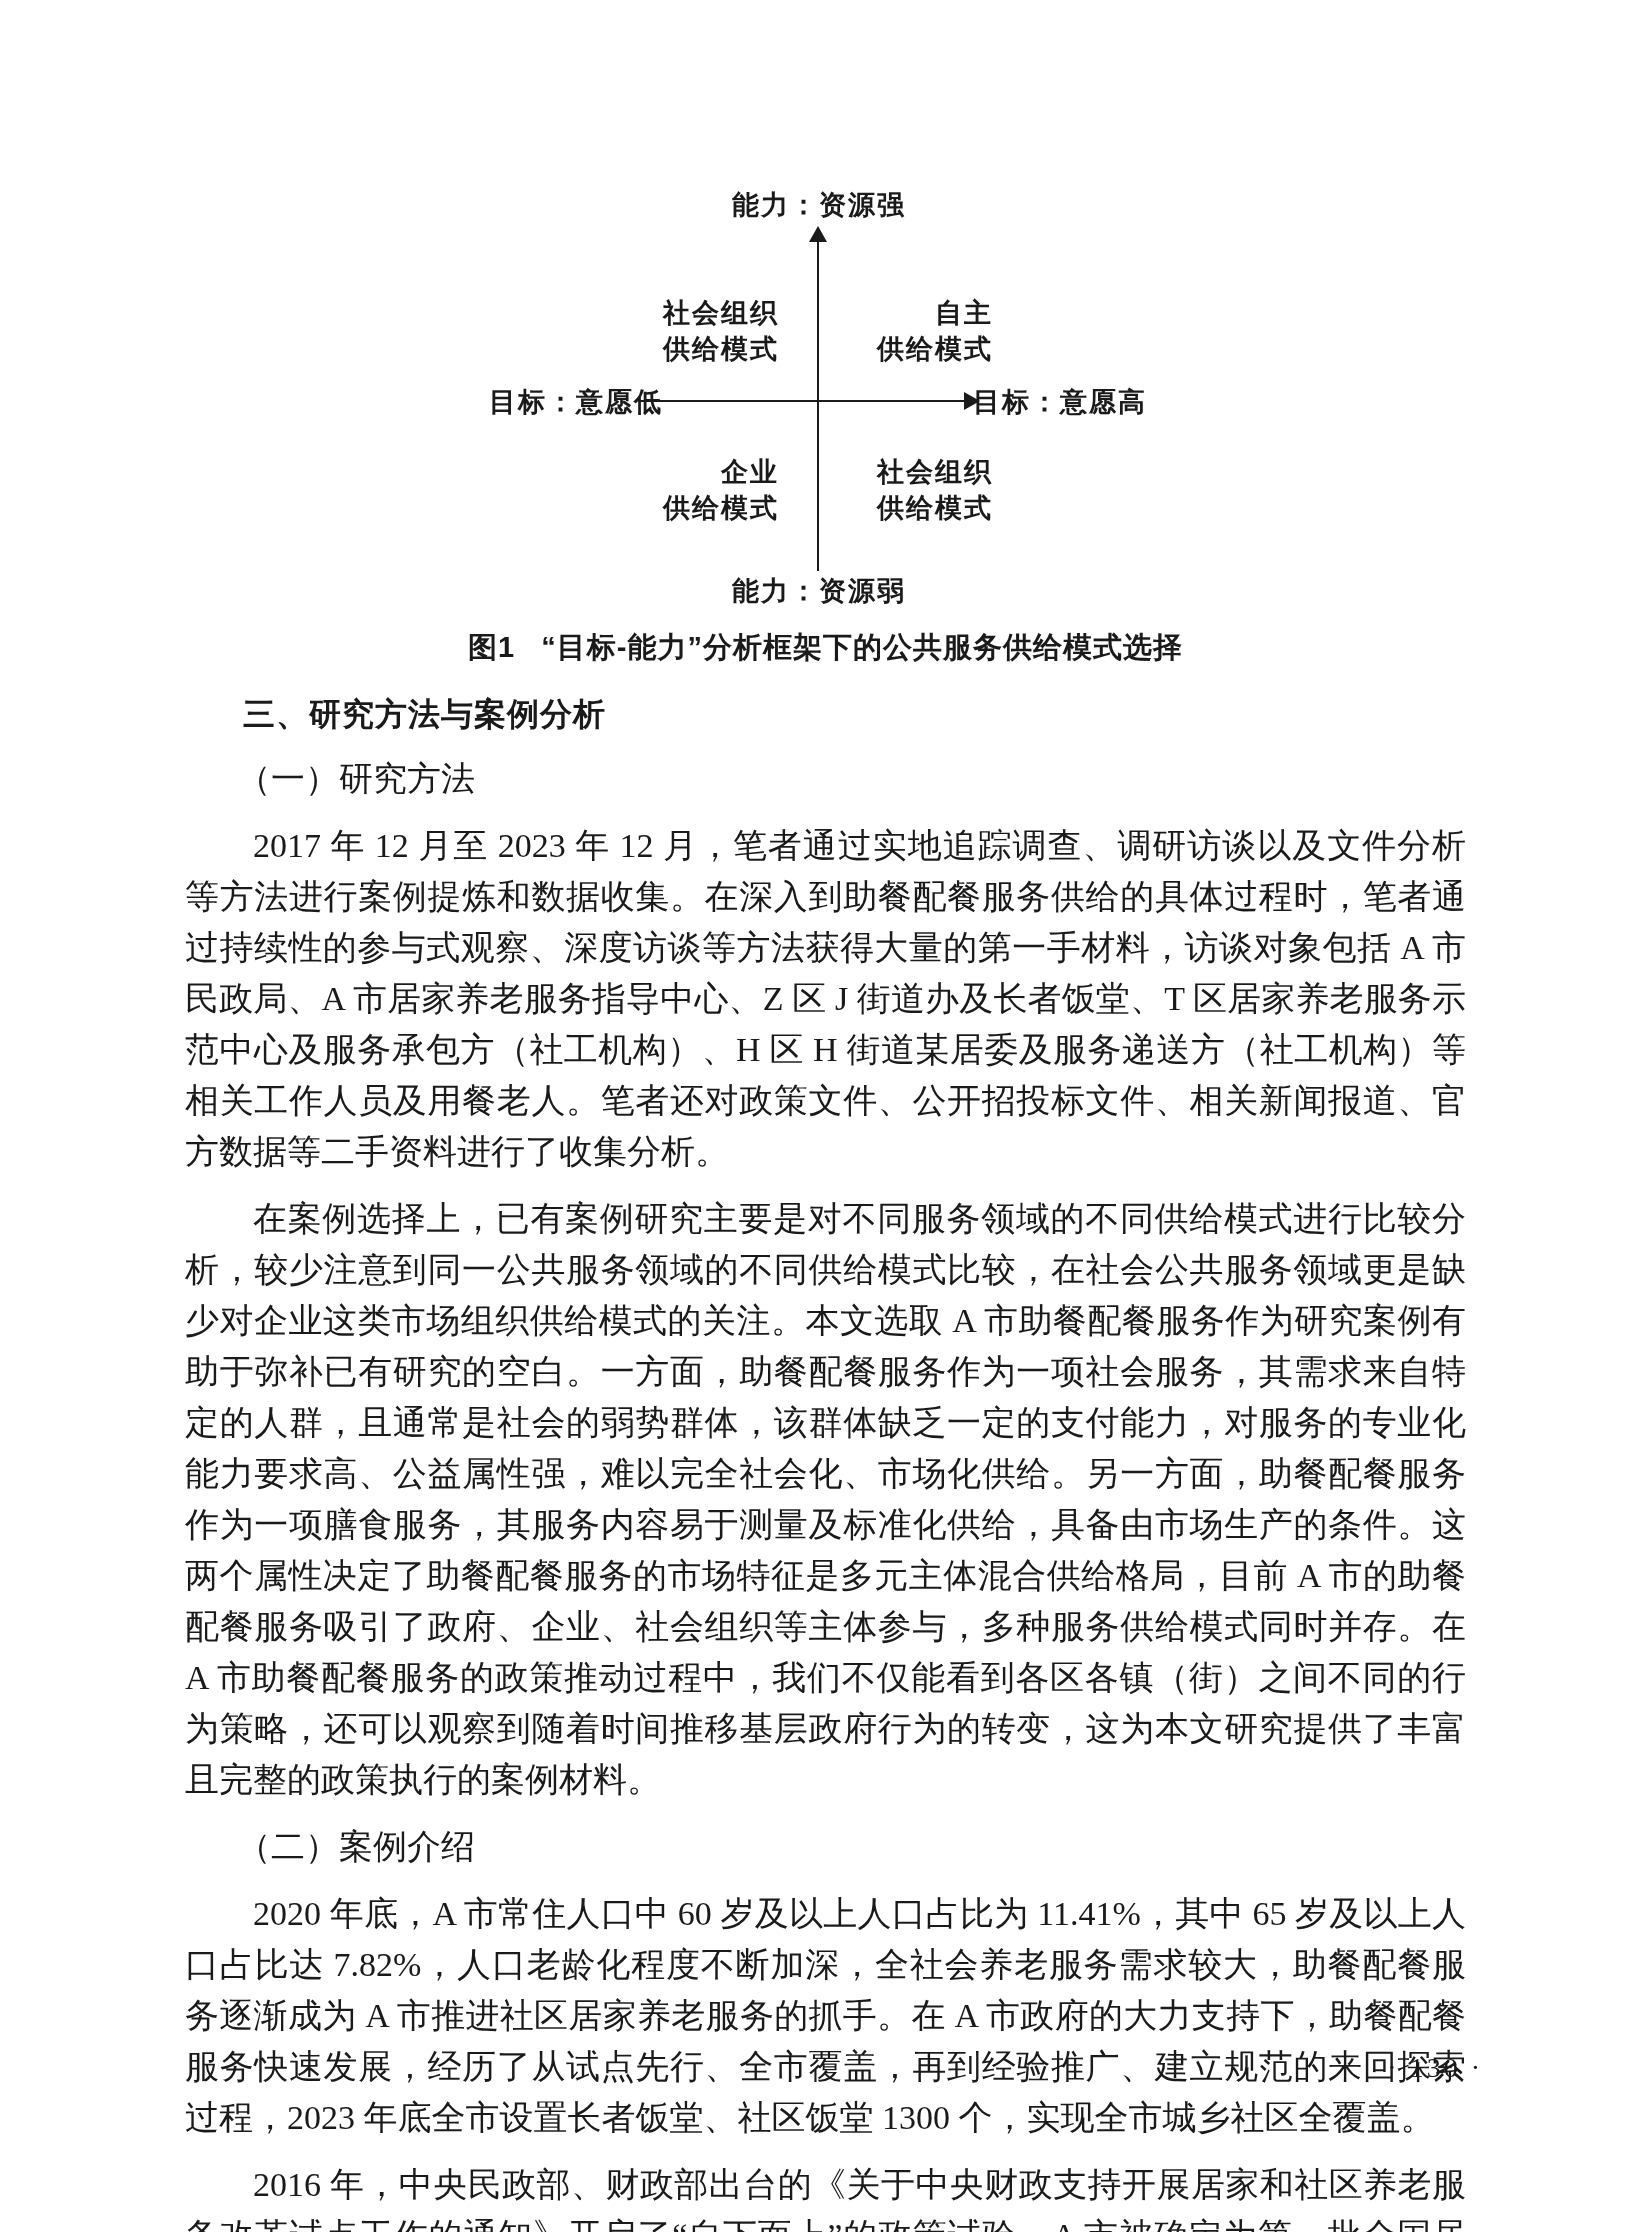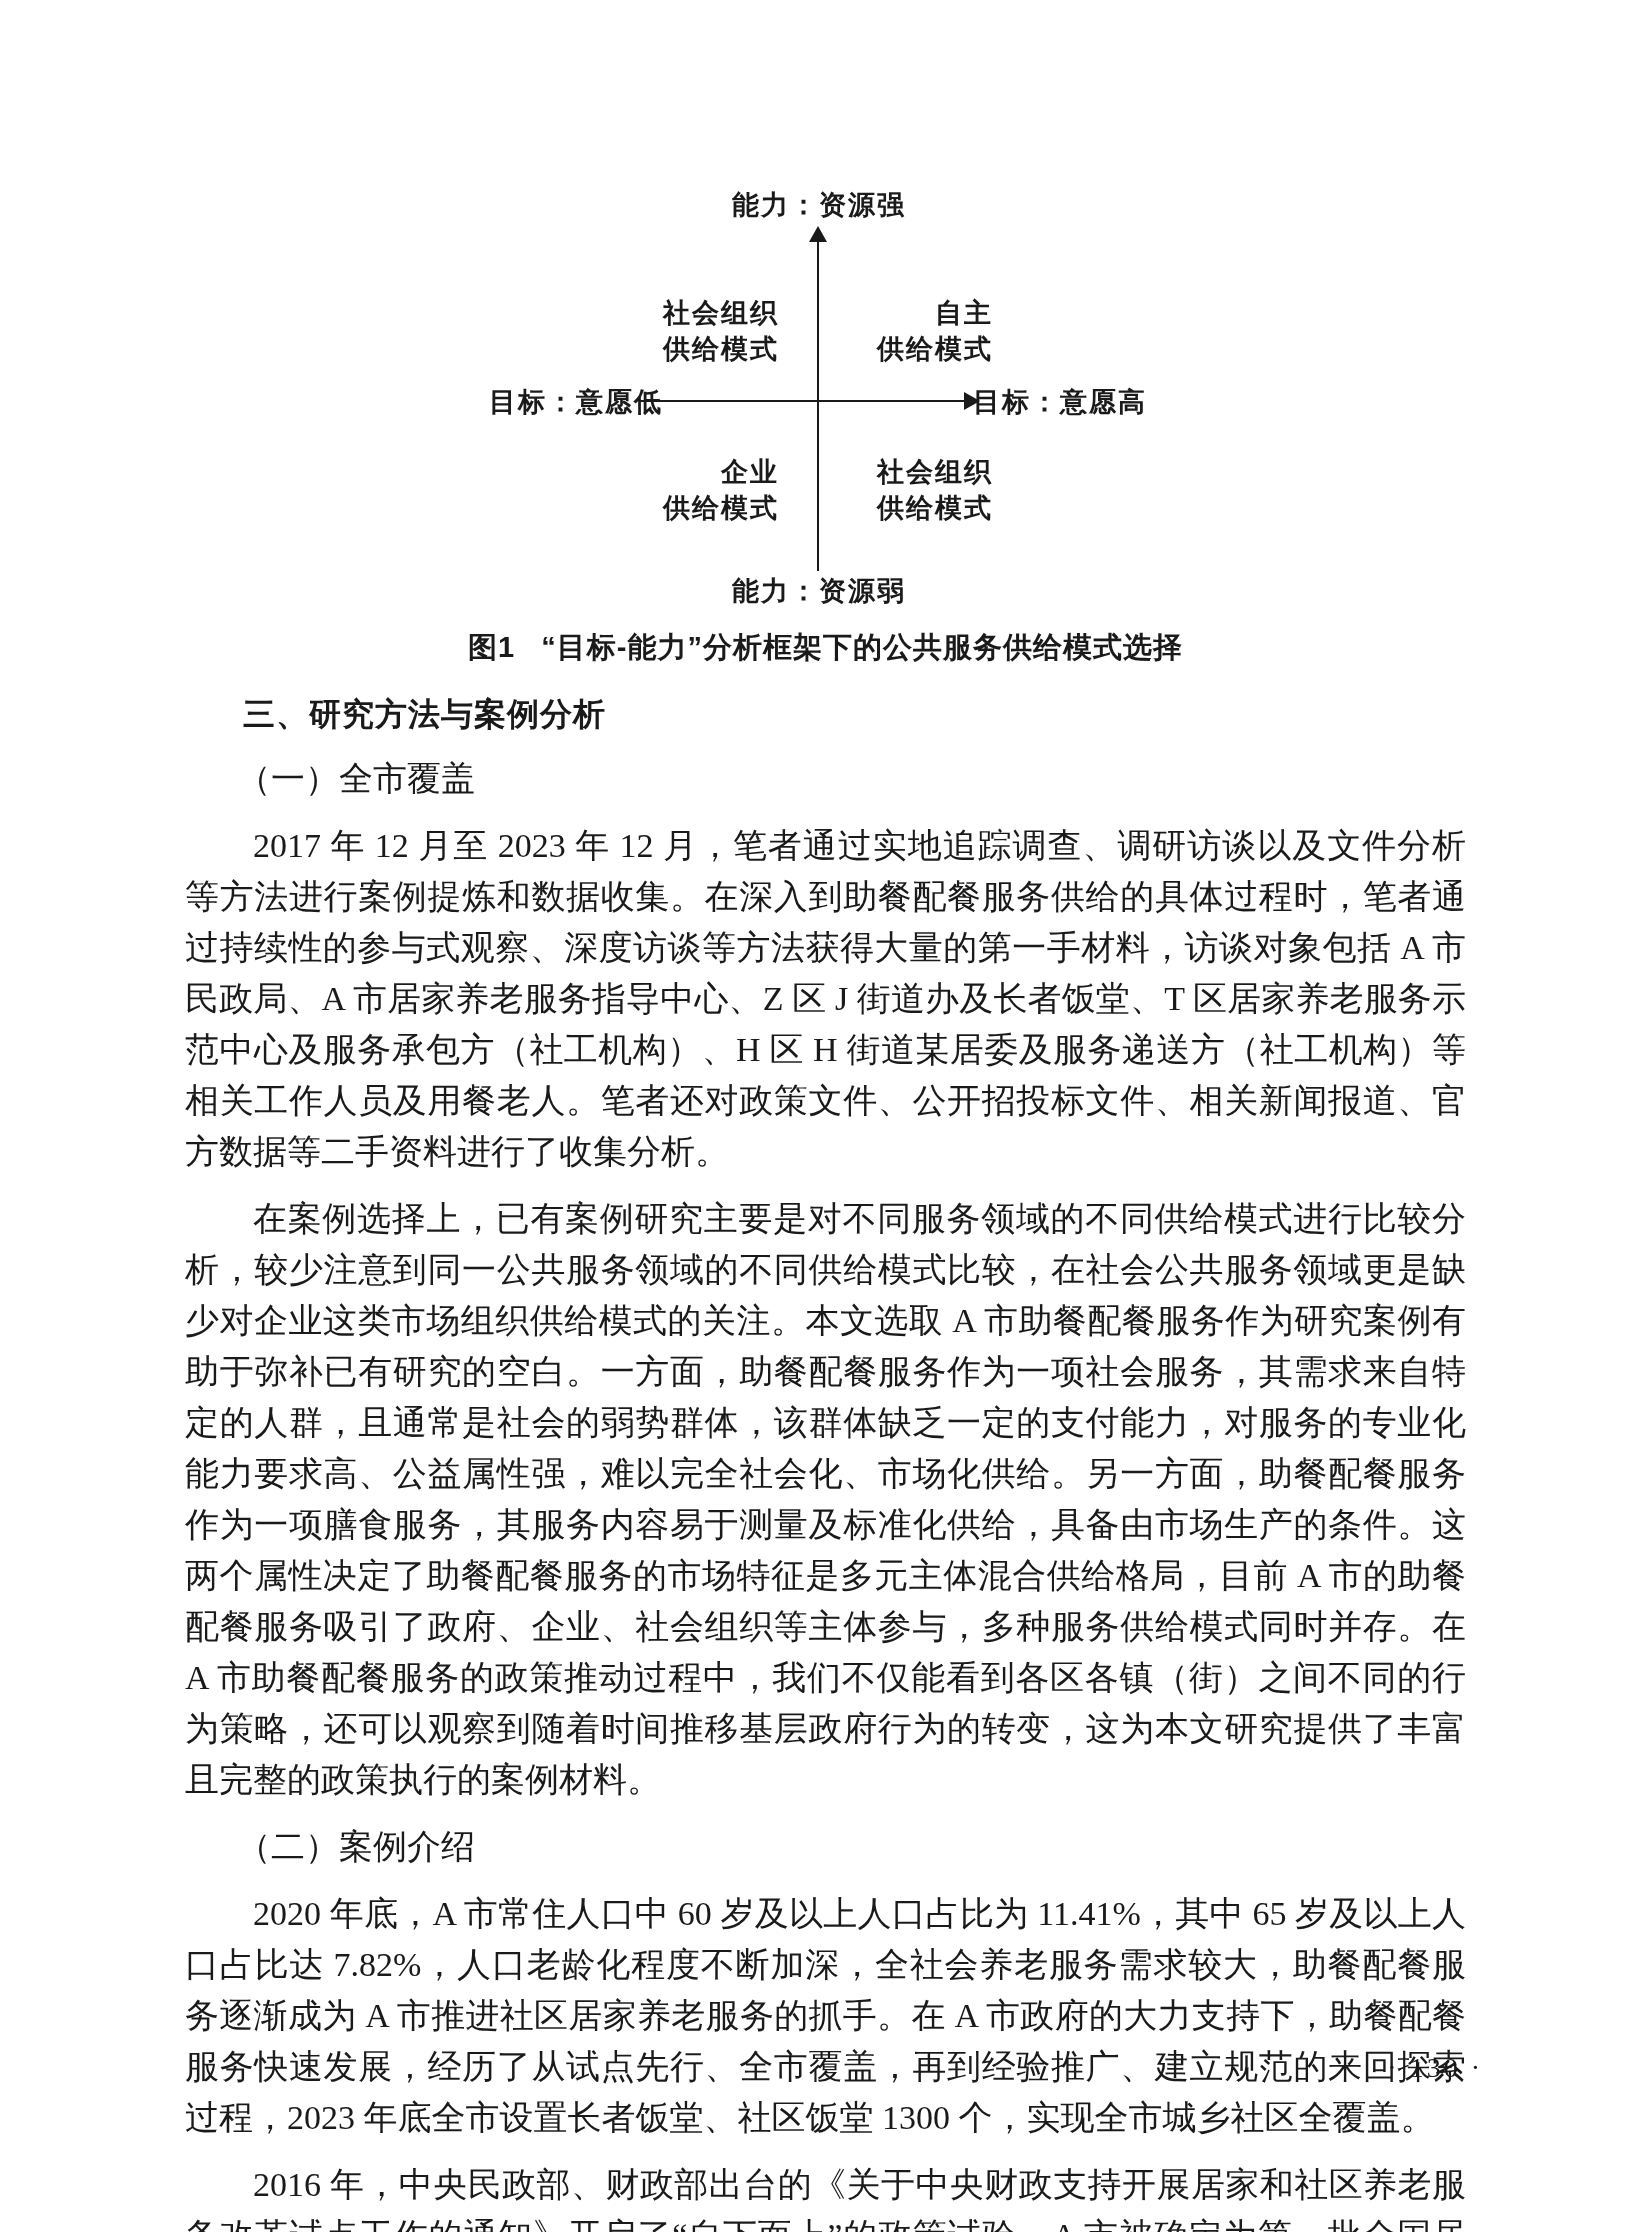--- a/index.html
+++ b/index.html
@@ -140,21 +140,21 @@
     </div>
   </div>
 
   <div class="content">
     <div class="caption">
       <span class="cap-label">图1</span><span>“目标-能力”分析框架下的公共服务供给模式选择</span>
     </div>
 
     <div class="section-heading">三、研究方法与案例分析</div>
 
-    <div class="sub-heading">（一）全市覆盖</div>
+    <div class="sub-heading">（一）研究方法</div>
 
     <p class="para">2017 年 12 月至 2023 年 12 月，笔者通过实地追踪调查、调研访谈以及文件分析等方法进行案例提炼和数据收集。在深入到助餐配餐服务供给的具体过程时，笔者通过持续性的参与式观察、深度访谈等方法获得大量的第一手材料，访谈对象包括 A 市民政局、A 市居家养老服务指导中心、Z 区 J 街道办及长者饭堂、T 区居家养老服务示范中心及服务承包方（社工机构）、H 区 H 街道某居委及服务递送方（社工机构）等相关工作人员及用餐老人。笔者还对政策文件、公开招投标文件、相关新闻报道、官方数据等二手资料进行了收集分析。</p>
 
     <p class="para">在案例选择上，已有案例研究主要是对不同服务领域的不同供给模式进行比较分析，较少注意到同一公共服务领域的不同供给模式比较，在社会公共服务领域更是缺少对企业这类市场组织供给模式的关注。本文选取 A 市助餐配餐服务作为研究案例有助于弥补已有研究的空白。一方面，助餐配餐服务作为一项社会服务，其需求来自特定的人群，且通常是社会的弱势群体，该群体缺乏一定的支付能力，对服务的专业化能力要求高、公益属性强，难以完全社会化、市场化供给。另一方面，助餐配餐服务作为一项膳食服务，其服务内容易于测量及标准化供给，具备由市场生产的条件。这两个属性决定了助餐配餐服务的市场特征是多元主体混合供给格局，目前 A 市的助餐配餐服务吸引了政府、企业、社会组织等主体参与，多种服务供给模式同时并存。在 A 市助餐配餐服务的政策推动过程中，我们不仅能看到各区各镇（街）之间不同的行为策略，还可以观察到随着时间推移基层政府行为的转变，这为本文研究提供了丰富且完整的政策执行的案例材料。</p>
 
     <div class="sub-heading">（二）案例介绍</div>
 
     <p class="para">2020 年底，A 市常住人口中 60 岁及以上人口占比为 11.41%，其中 65 岁及以上人口占比达 7.82%，人口老龄化程度不断加深，全社会养老服务需求较大，助餐配餐服务逐渐成为 A 市推进社区居家养老服务的抓手。在 A 市政府的大力支持下，助餐配餐服务快速发展，经历了从试点先行、全市覆盖，再到经验推广、建立规范的来回探索过程，2023 年底全市设置长者饭堂、社区饭堂 1300 个，实现全市城乡社区全覆盖。</p>
 
     <p class="para">2016 年，中央民政部、财政部出台的《关于中央财政支持开展居家和社区养老服务改革试点工作的通知》开启了“自下而上”的政策试验。A 市被确定为第一批全国居家和社区养老服务改革试点，作为全国改革开放先行先试的排头兵，在中央政策目标引导</p>

